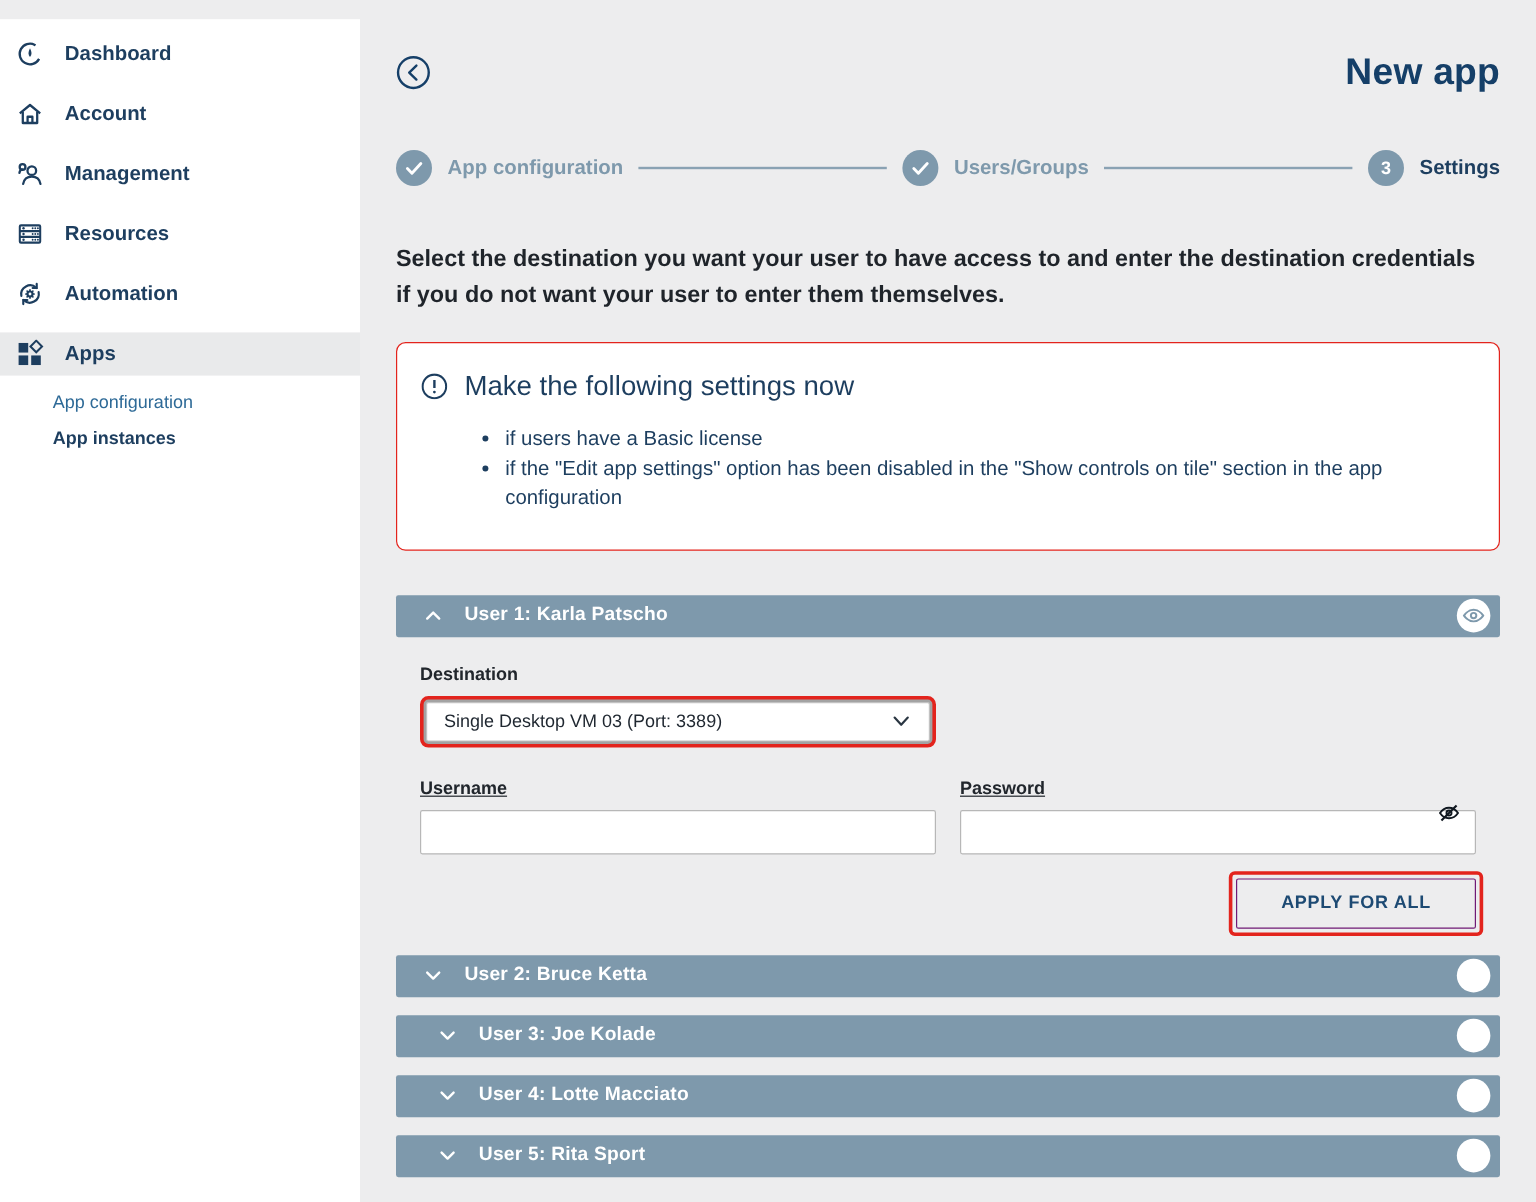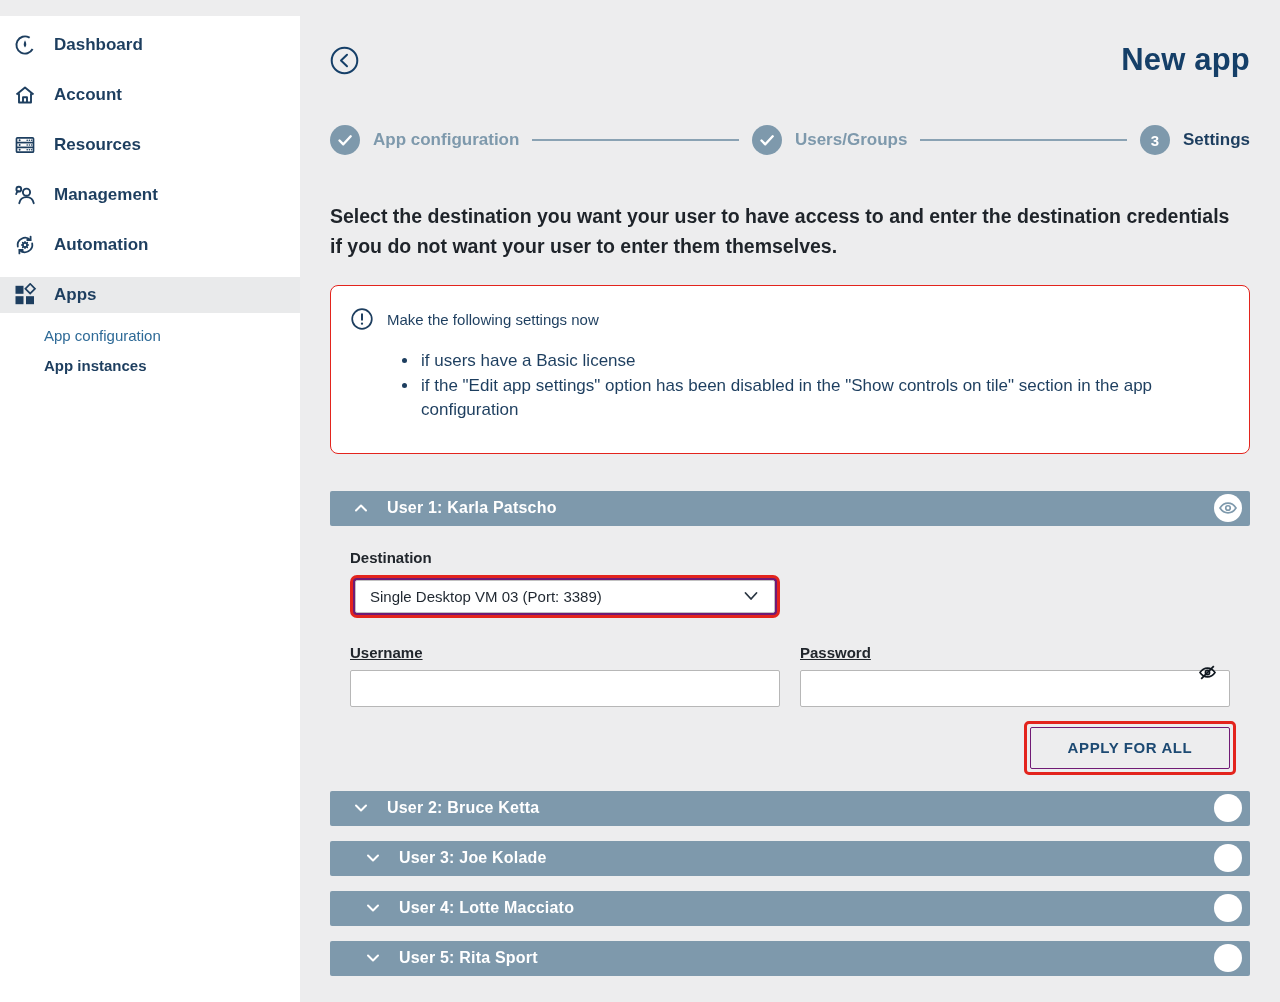--- a/index.html
+++ b/index.html
@@ -61,21 +61,21 @@
   }
 
   
   .notice {
     margin-top: 24px; background: #fff;
     border: 1px solid #e3241d; border-radius: 8px;
     padding: 22px 24px 30px 20px; min-height: 167px;
   }
   .notice-head { display: flex; align-items: center; gap: 14px; }
   .notice-icon { width: 22px; height: 22px; color: #1d3e5f; flex: none; }
-  .notice-title { font-size: 15px; color: #1d3e5f; }
+  .notice-title { font-size: 23px; color: #1d3e5f; }
   .notice ul { margin: 19px 0 0 68px; color: #1d3e5f; font-size: 17px; line-height: 24.5px; max-width: 810px; }
   .notice li { padding-left: 2px; }
 
   
   .user-bar {
     position: relative; height: 35px; background: #7e99ac; border-radius: 2px;
     display: flex; align-items: center; padding: 0 16px;
     color: #fff; cursor: pointer;
   }
   .user-bar.first { margin-top: 37px; }
@@ -88,21 +88,21 @@
     display: flex; align-items: center; justify-content: center; cursor: pointer;
   }
   .bar-toggle .eye { width: 20px; height: 20px; color: #7e99ac; }
 
   
   .panel { padding: 0 0 0 20px; }
   .field-label { margin-top: 23px; font-size: 15px; font-weight: 700; color: #21262c; }
   .dd-annot {
     margin-top: 9px; width: 430px;
     border: 3px solid #e3241d; border-radius: 7px;
-    background: #701a75; padding: 2px;
+    background: #a3a3a3; padding: 2px;
   }
   .dd {
     height: 33px; background: #fff; border: 1px solid #c2c2c2; border-radius: 2px;
     display: flex; align-items: center; justify-content: space-between;
     padding: 0 14px; cursor: pointer;
   }
   .dd-value { font-size: 15px; color: #1f2730; }
   .dd-chev { width: 18px; height: 18px; color: #2a3642; flex: none; }
 
   .cred-row { display: flex; gap: 20px; margin-top: 26px; }
@@ -145,20 +145,31 @@
   </div>
   <div class="nav-item">
     <span class="ico">
       <svg viewBox="0 0 24 24" fill="none" stroke="currentColor" stroke-width="1.9" stroke-linejoin="round">
         <path d="M3.5 11.5 L12 4.5 L20.5 11.5"></path>
         <path d="M6 10.2 V19.5 H18 V10.2"></path>
         <path d="M10 19.5 v-5.2 h4 v5.2"></path>
       </svg>
     </span>
     <span>Account</span>
+  </div>
+  <div class="nav-item">
+    <span class="ico">
+      <svg viewBox="0 0 24 24" fill="none" stroke="currentColor" stroke-width="1.9" stroke-linecap="round">
+        <circle cx="13.5" cy="9.2" r="3.6"></circle>
+        <path d="M6.3 20.2c.7-3.9 3.5-6.1 7.2-6.1s6.5 2.2 7.2 6.1"></path>
+        <circle cx="5.8" cy="6.2" r="2.4"></circle>
+        <path d="M3.2 11c.2-1.6 1.1-2.6 2.4-2.9"></path>
+      </svg>
+    </span>
+    <span>Management</span>
   </div>
   <div class="nav-item">
     <span class="ico">
       <svg viewBox="0 0 24 24" fill="none" stroke="currentColor" stroke-width="1.7">
         <rect x="3.5" y="4.8" width="17" height="14.4" rx="1"></rect>
         <line x1="3.5" y1="9.6" x2="20.5" y2="9.6"></line>
         <line x1="3.5" y1="14.4" x2="20.5" y2="14.4"></line>
         <g fill="currentColor" stroke="none">
           <circle cx="6.6" cy="7.2" r="1"></circle>
             <circle cx="6.6" cy="12" r="1"></circle>
@@ -172,31 +183,20 @@
           <circle cx="14.2" cy="16.8" r=".8"></circle>
             <circle cx="16.4" cy="16.8" r=".8"></circle>
             <circle cx="18.6" cy="16.8" r=".8"></circle>
         </g>
       </svg>
     </span>
     <span>Resources</span>
   </div>
   <div class="nav-item">
     <span class="ico">
-      <svg viewBox="0 0 24 24" fill="none" stroke="currentColor" stroke-width="1.9" stroke-linecap="round">
-        <circle cx="13.5" cy="9.2" r="3.6"></circle>
-        <path d="M6.3 20.2c.7-3.9 3.5-6.1 7.2-6.1s6.5 2.2 7.2 6.1"></path>
-        <circle cx="5.8" cy="6.2" r="2.4"></circle>
-        <path d="M3.2 11c.2-1.6 1.1-2.6 2.4-2.9"></path>
-      </svg>
-    </span>
-    <span>Management</span>
-  </div>
-  <div class="nav-item">
-    <span class="ico">
       <svg viewBox="0 0 24 24" fill="none" stroke="currentColor" stroke-width="1.8" stroke-linecap="round">
         <path d="M4.8 13.6a7.4 7.4 0 0 1 12.5-6.6"></path>
         <path d="M19.2 10.4a7.4 7.4 0 0 1-12.5 6.6"></path>
         <path d="M17.6 3.6v3.4h-3.4"></path>
         <path d="M6.4 20.4v-3.4h3.4"></path>
         <circle cx="12" cy="12" r="2.1"></circle>
         <g stroke-width="1.4">
           <line x1="12" y1="8.6" x2="12" y2="9.6"></line>
             <line x1="12" y1="14.4" x2="12" y2="15.4"></line>
           <line x1="8.6" y1="12" x2="9.6" y2="12"></line>

